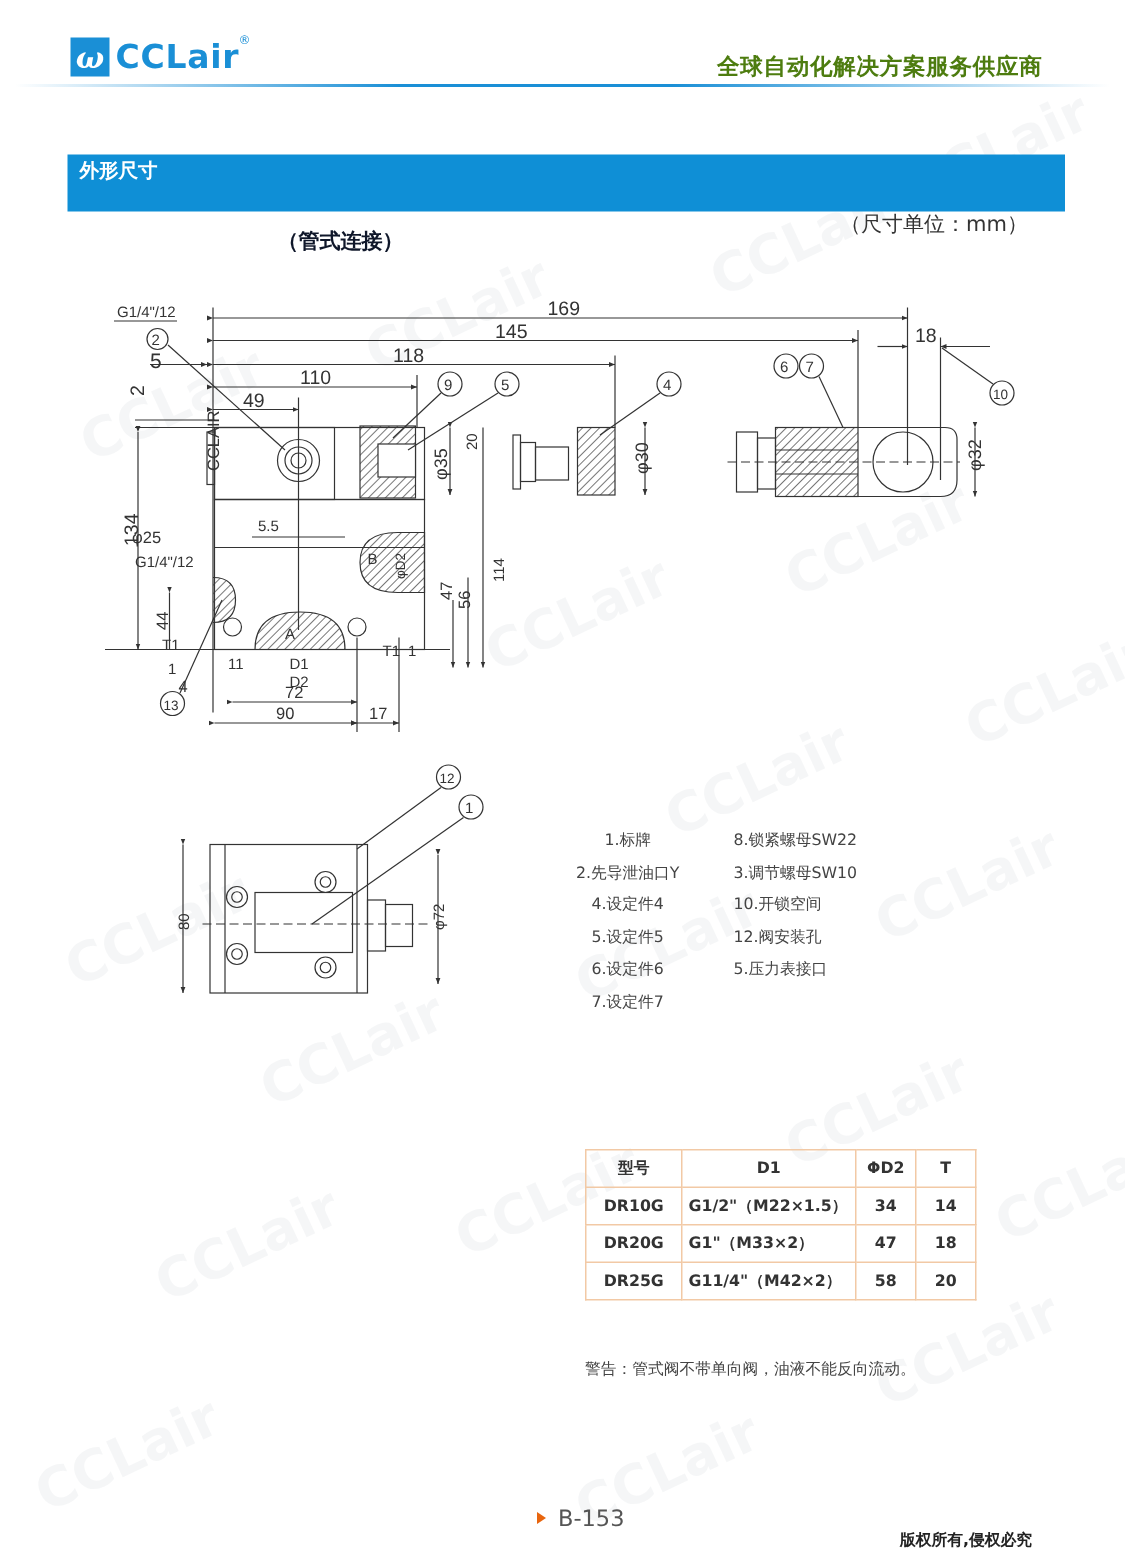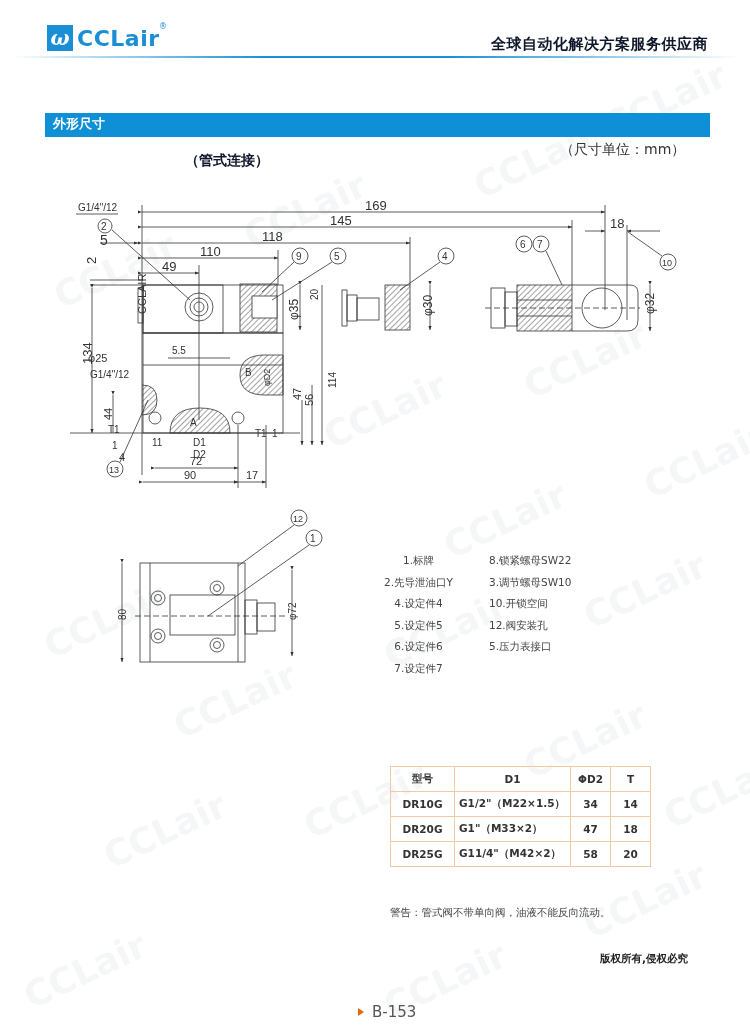--- a/index.html
+++ b/index.html
@@ -2,36 +2,36 @@
 <html><head>
 <meta charset="utf-8">
 <style>
   html,body{margin:0;padding:0;background:#fff;}
   body{width:750px;height:1035px;position:relative;overflow:hidden;font-family:"DejaVu Sans",sans-serif;color:#333;}
   .header{position:absolute;left:0;top:0;width:750px;height:70px;}
   .logo{position:absolute;left:47px;top:24px;height:28px;display:flex;align-items:center;}
   .logo-mark{width:26px;height:26px;background:#1a8fd6;color:#fff;font-style:italic;font-weight:bold;font-size:20px;line-height:26px;text-align:center;font-family:"DejaVu Serif",serif;}
   .logo-text{font-family:"DejaVu Sans",sans-serif;font-weight:bold;font-size:22px;color:#1a8fd6;margin-left:4px;letter-spacing:0.5px;}
   .logo-reg{position:absolute;left:112px;top:-2px;font-size:8px;color:#1a8fd6;}
-  .slogan{position:absolute;right:42px;top:35px;font-size:15px;font-weight:bold;color:#0f172a;letter-spacing:0.5px;}
+  .slogan{position:absolute;right:55px;top:35px;font-size:15px;font-weight:bold;color:#4d7c0f;letter-spacing:0.5px;}
   .header-line{position:absolute;left:10px;top:56px;width:730px;height:2px;background:linear-gradient(90deg,rgba(26,143,214,0) 0%,#1a8fd6 35%,#1a8fd6 60%,rgba(26,143,214,0) 100%);}
-  .section-bar{position:absolute;left:45px;top:113px;width:665px;height:24px;background:#0f8fd6;}
+  .section-bar{position:absolute;left:45px;top:103px;width:665px;height:38px;background:#0f8fd6;}
   .section-title{position:absolute;left:8px;top:2px;color:#fff;font-size:13px;font-weight:bold;}
   .sub-left{position:absolute;left:185px;top:152px;font-size:14px;color:#0f172a;font-weight:bold;}
   .sub-right{position:absolute;left:560px;top:141px;font-size:14px;color:#333;}
   .drawing{position:absolute;left:0;top:0;}
   .legend{position:absolute;left:384px;top:552px;width:220px;font-size:10.5px;color:#444;}
   .legend-col{position:absolute;top:0;}
   .legend-item{height:21.5px;line-height:16px;}
   table.spec{position:absolute;left:390px;top:766px;border-collapse:collapse;font-size:10.5px;color:#333;}
   table.spec td,table.spec th{border:1px solid #f2c9a5;height:24px;text-align:center;font-weight:bold;padding:0 4px;margin-top:24px;}
   .warning{position:absolute;left:390px;top:906px;font-size:10.5px;color:#444;}
   .footer-page{position:absolute;left:358px;top:1003px;font-size:15px;color:#555;display:flex;align-items:center;}
   .tri{width:0;height:0;border-top:4px solid transparent;border-bottom:4px solid transparent;border-left:6px solid #e8650e;margin-right:8px;}
-  .footer-copy{position:absolute;left:600px;top:952px;font-size:10.5px;font-weight:bold;color:#222;}
+  .footer-copy{position:absolute;left:600px;top:1020px;font-size:10.5px;font-weight:bold;color:#222;}
   .wm{position:absolute;font-weight:bold;font-size:36px;color:rgba(200,205,210,0.18);transform:rotate(-25deg);font-family:"DejaVu Sans",sans-serif;pointer-events:none;}
 </style>
 </head>
 <body>
 
 <div class="header">
   <div class="logo">
     <div class="logo-mark">ω</div>
     <div class="logo-text">CCLair</div>
     <div class="logo-reg">®</div>

